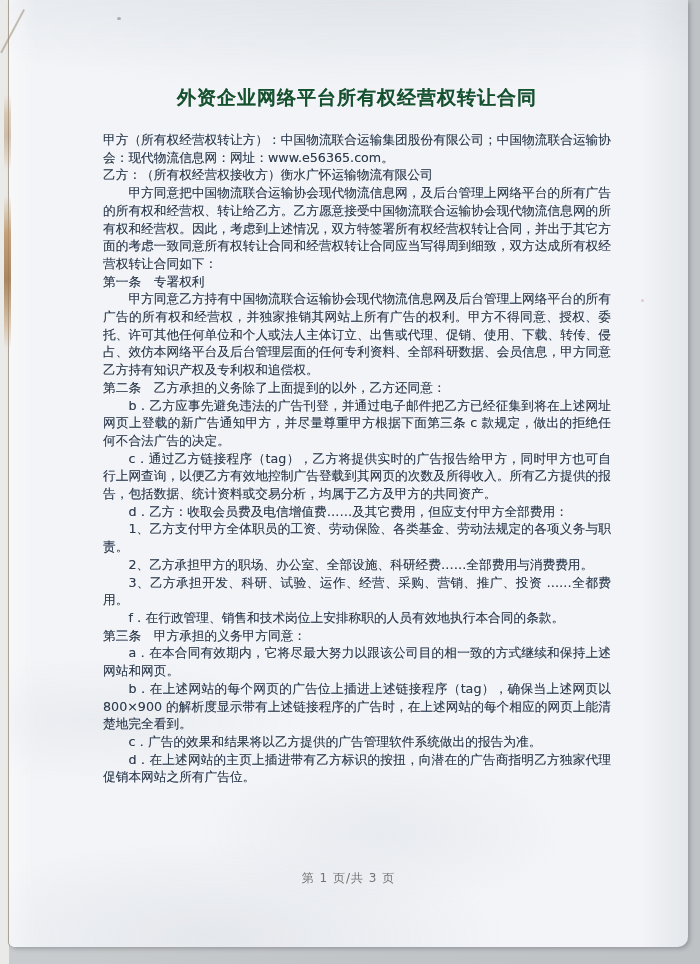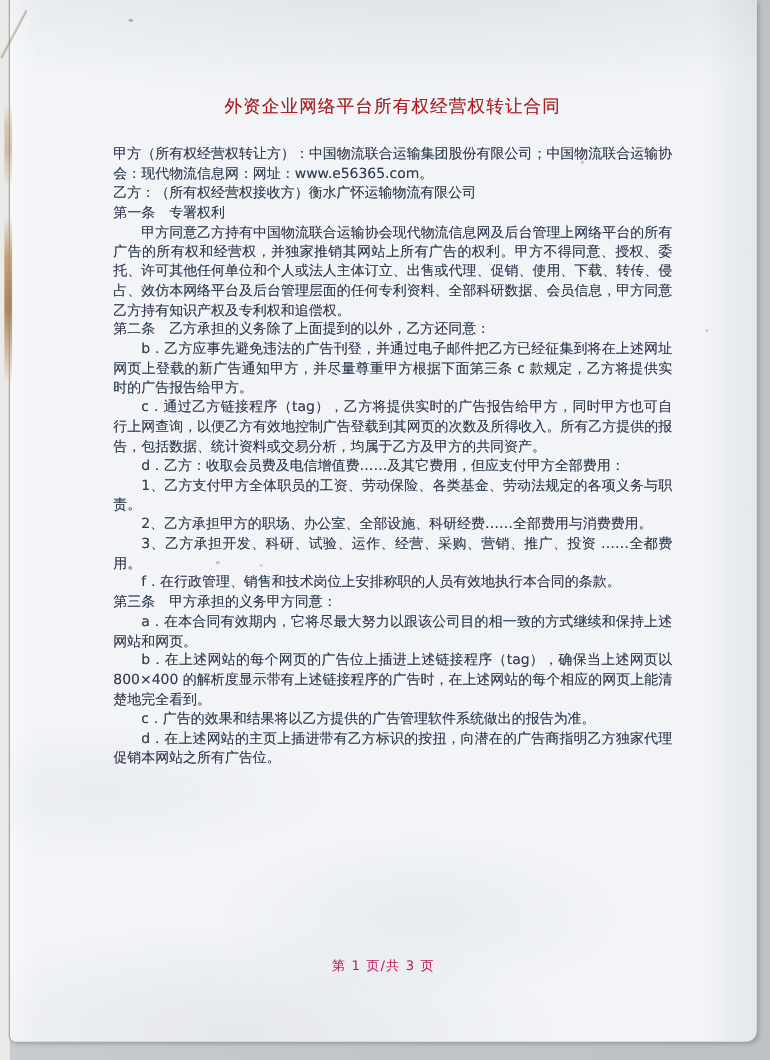--- a/index.html
+++ b/index.html
@@ -24,29 +24,29 @@
       radial-gradient(600px 130px at 55% 0%, rgba(125,135,150,.09), transparent 75%),
       linear-gradient(90deg, rgba(255,255,255,.40) 0%, rgba(255,255,255,0) 4%, rgba(255,255,255,0) 93%, rgba(130,138,150,.12) 100%),
       linear-gradient(180deg, rgba(233,236,240,.85) 0%, rgba(243,244,246,0) 7%);
   }
   .content{
     position:absolute;left:94px;top:76px;width:508px;
     color:#2e3c4f;font-size:12.7px;line-height:17.7px;
     text-align:justify;text-shadow:0 0 .5px rgba(46,60,79,.45);
   }
   .title{
-    margin:8px 0 21px 0;font-size:16px;line-height:26px;font-weight:normal;
-    text-align:center;color:#b91c1c;letter-spacing:1px;
+    margin:8px 0 21px 0;font-size:19px;line-height:26px;font-weight:bold;
+    text-align:center;color:#14532d;letter-spacing:1px;
     text-shadow:0 0 .5px rgba(27,37,51,.5);
   }
   .para{margin:0;}
   .para.indent{text-indent:2em;}
   .footer{
     position:absolute;left:0;top:870px;width:100%;text-align:center;
-    font-size:12px;color:#be185d;letter-spacing:1px;
+    font-size:12px;color:#737373;letter-spacing:1px;
   }
   
   .streak1,.streak2{
     position:absolute;width:7px;
     background:linear-gradient(180deg,rgba(190,150,105,0),rgba(184,142,94,.80) 25%,rgba(158,117,74,.85) 55%,rgba(190,150,105,.45) 85%,rgba(190,150,105,0));
     filter:blur(.4px);z-index:3;
   }
   .streak1{left:4px;top:196px;height:152px;}
   .streak2{left:4px;top:95px;height:75px;opacity:.45;}
   .crease{
@@ -65,33 +65,34 @@
 
 <div class="scan">
   <div class="left-strip"></div>
 
   <div class="paper">
     <div class="content">
       <h1 class="title">外资企业网络平台所有权经营权转让合同</h1>
       <div class="body">
           <p class="para">甲方（所有权经营权转让方）：中国物流联合运输集团股份有限公司；中国物流联合运输协会：现代物流信息网：网址：www.e56365.com。</p>
           <p class="para">乙方：（所有权经营权接收方）衡水广怀运输物流有限公司</p>
+          <p class="para indent">甲方同意把中国物流联合运输协会现代物流信息网，及后台管理上网络平台的所有广告的所有权和经营权、转让给乙方。乙方愿意接受中国物流联合运输协会现代物流信息网的所有权和经营权。因此，考虑到上述情况，双方特签署所有权经营权转让合同，并出于其它方面的考虑一致同意所有权转让合同和经营权转让合同应当写得周到细致，双方达成所有权经营权转让合同如下：</p>
           <p class="para">第一条　专署权利</p>
           <p class="para indent">甲方同意乙方持有中国物流联合运输协会现代物流信息网及后台管理上网络平台的所有广告的所有权和经营权，并独家推销其网站上所有广告的权利。甲方不得同意、授权、委托、许可其他任何单位和个人或法人主体订立、出售或代理、促销、使用、下载、转传、侵占、效仿本网络平台及后台管理层面的任何专利资料、全部科研数据、会员信息，甲方同意乙方持有知识产权及专利权和追偿权。</p>
           <p class="para">第二条　乙方承担的义务除了上面提到的以外，乙方还同意：</p>
-          <p class="para indent">b．乙方应事先避免违法的广告刊登，并通过电子邮件把乙方已经征集到将在上述网址网页上登载的新广告通知甲方，并尽量尊重甲方根据下面第三条 c 款规定，乙方将提供实时的广告报告给甲方。</p>
+          <p class="para indent">b．乙方应事先避免违法的广告刊登，并通过电子邮件把乙方已经征集到将在上述网址网页上登载的新广告通知甲方，并尽量尊重甲方根据下面第三条 c 款规定，做出的拒绝任何不合法广告的决定。</p>
           <p class="para indent">c．通过乙方链接程序（tag），乙方将提供实时的广告报告给甲方，同时甲方也可自行上网查询，以便乙方有效地控制广告登载到其网页的次数及所得收入。所有乙方提供的报告，包括数据、统计资料或交易分析，均属于乙方及甲方的共同资产。</p>
           <p class="para indent">d．乙方：收取会员费及电信增值费……及其它费用，但应支付甲方全部费用：</p>
           <p class="para indent">1、乙方支付甲方全体职员的工资、劳动保险、各类基金、劳动法规定的各项义务与职责。</p>
           <p class="para indent">2、乙方承担甲方的职场、办公室、全部设施、科研经费……全部费用与消费费用。</p>
           <p class="para indent">3、乙方承担开发、科研、试验、运作、经营、采购、营销、推广、投资 ……全都费用。</p>
           <p class="para indent">f．在行政管理、销售和技术岗位上安排称职的人员有效地执行本合同的条款。</p>
           <p class="para">第三条　甲方承担的义务甲方同意：</p>
           <p class="para indent">a．在本合同有效期内，它将尽最大努力以跟该公司目的相一致的方式继续和保持上述网站和网页。</p>
-          <p class="para indent">b．在上述网站的每个网页的广告位上插进上述链接程序（tag），确保当上述网页以800×400 的解析度显示带有上述链接程序的广告时，在上述网站的每个相应的网页上能清楚地完全看到。</p>
+          <p class="para indent">b．在上述网站的每个网页的广告位上插进上述链接程序（tag），确保当上述网页以800×900 的解析度显示带有上述链接程序的广告时，在上述网站的每个相应的网页上能清楚地完全看到。</p>
           <p class="para indent">c．广告的效果和结果将以乙方提供的广告管理软件系统做出的报告为准。</p>
           <p class="para indent">d．在上述网站的主页上插进带有乙方标识的按扭，向潜在的广告商指明乙方独家代理促销本网站之所有广告位。</p>
         </div>
     </div>
     <div class="footer">
       <span>第 1 页/共 3 页</span>
     </div>
   </div>
 
   <div class="streak2"></div>

